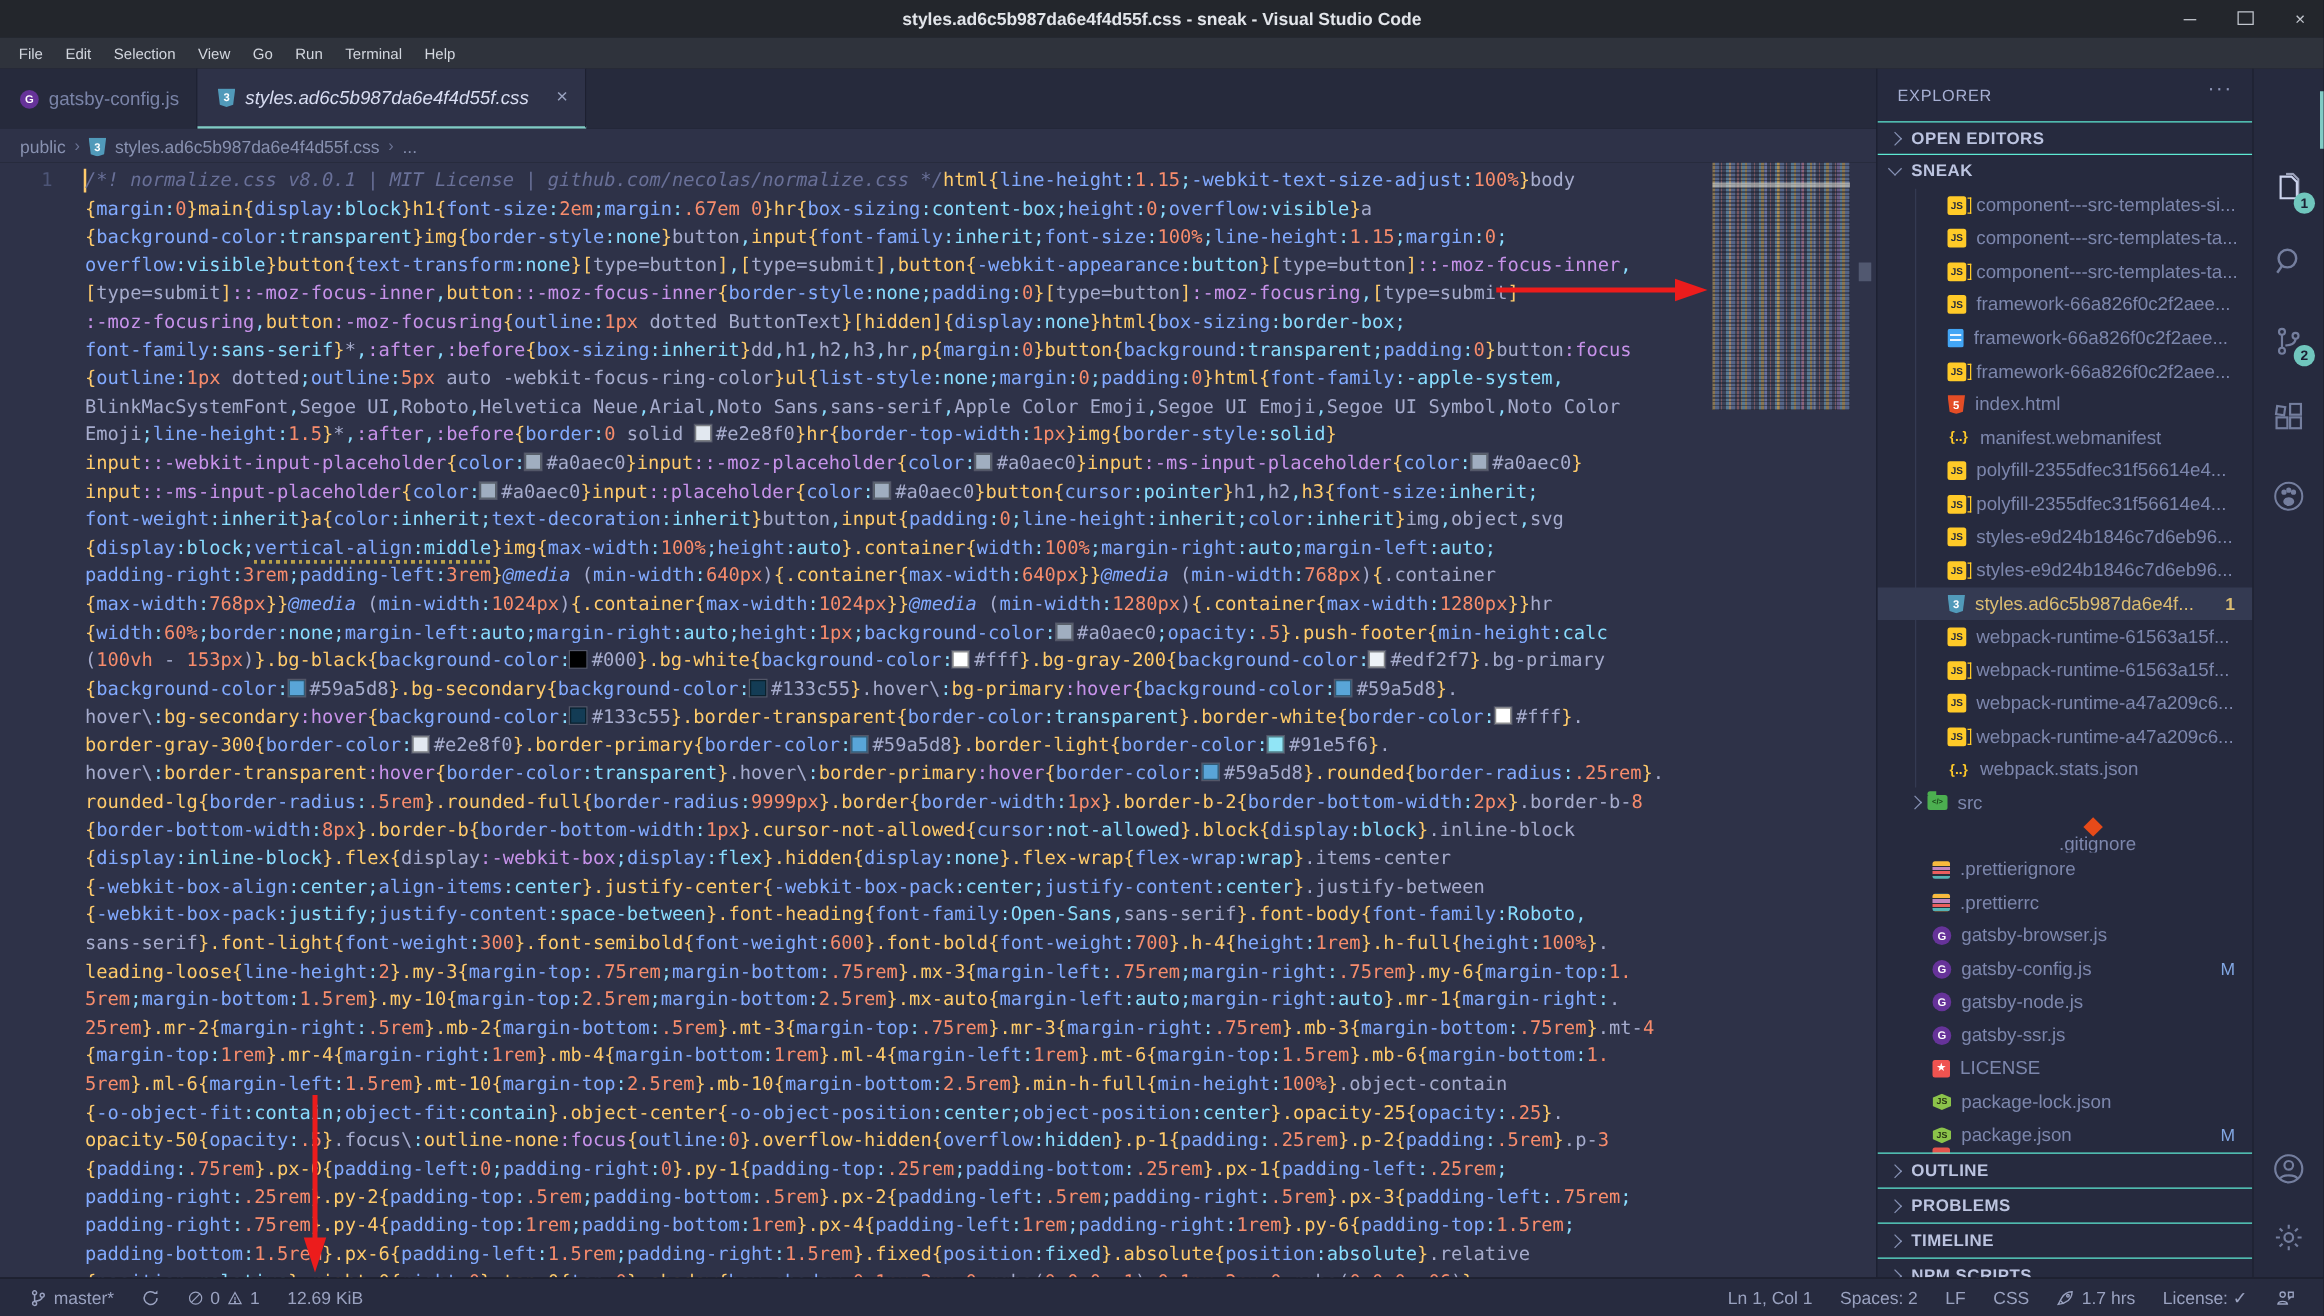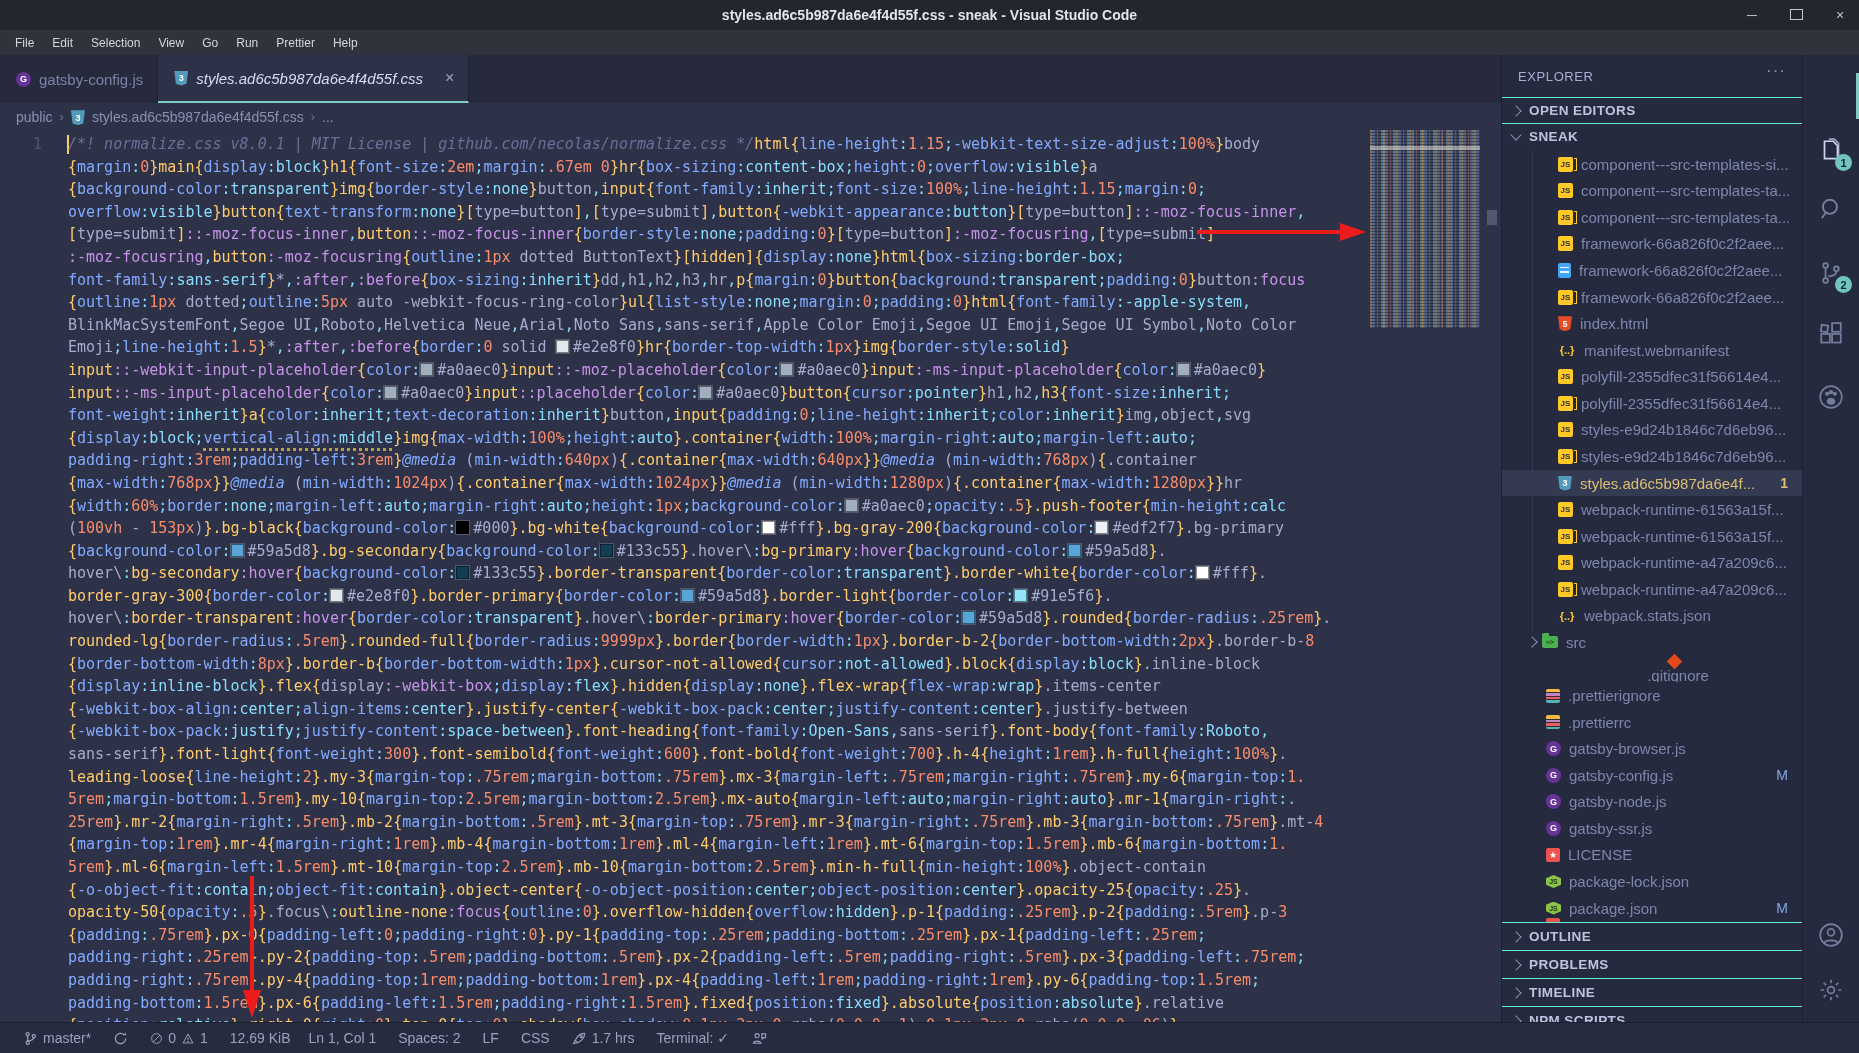--- a/index.html
+++ b/index.html
@@ -108,21 +108,21 @@
                border-left:1px solid #1f2232;box-sizing:border-box;}
   .ab-icon{position:absolute;left:50%;transform:translateX(-50%);width:30px;height:30px;
            display:flex;align-items:center;justify-content:center;color:#747e9e;}
   .ab-icon.active{color:#cdd4ee;}
   .ab-badge{position:absolute;right:-6px;bottom:-5px;min-width:17px;height:17px;border-radius:50%;
             background:#70c6bd;color:#1b2033;font-size:11px;font-weight:bold;
             display:flex;align-items:center;justify-content:center;}
   .ab-indicator{position:absolute;right:0;top:18px;width:3px;height:46px;background:#80cbc4;}
   
   .statusbar{position:absolute;left:0;top:1022px;width:100%;height:31px;background:#272b3f;
-             border-top:1px solid #1c1f2d;display:flex;align-items:center;
+             border-top:1px solid #1c1f2d;display:flex;align-items:center;justify-content:space-between;
              font-size:14px;color:#9aa2c0;box-sizing:border-box;padding:0 14px 0 14px;}
   .sb-group{display:flex;align-items:center;gap:4px;}
   .status-item{display:flex;align-items:center;gap:5px;padding:0 9px;white-space:nowrap;}
   .status-item svg{display:block;}
   
   #annotations{position:absolute;left:0;top:0;width:1859px;height:1053px;pointer-events:none;z-index:50;}
 </style>
 </head>
 <body>
 
@@ -137,21 +137,21 @@
     </div>
   </div>
 
   <div class="menubar" id="menubar">
       <div class="menu-item">File</div>
       <div class="menu-item">Edit</div>
       <div class="menu-item">Selection</div>
       <div class="menu-item">View</div>
       <div class="menu-item">Go</div>
       <div class="menu-item">Run</div>
-      <div class="menu-item">Prettier</div>
+      <div class="menu-item">Terminal</div>
       <div class="menu-item">Help</div>
     </div>
 
   <div class="tabbar" id="tabbar">
       <div class="tab">
         <span class="fi fi-gatsby">G</span>
         <span class="tab-label">gatsby-config.js</span>
       </div>
       <div class="tab active">
         <span class="fi fi-css">3</span>
@@ -505,21 +505,21 @@
         </div>
         <div class="status-item">
           <svg width="15" height="15" viewBox="0 0 16 16" fill="none" stroke="currentColor" stroke-width="1.2">
             <path d="M13.5 2.5c-3.5 0-7 2-8.8 5.3l-1.2 2.2 2.5 2.5 2.2-1.2C11.5 9.5 13.5 6 13.5 2.5z"></path>
             <circle cx="10" cy="6" r="1.1"></circle>
             <path d="M3.5 10l-1.8 3.3 4.3-.8"></path>
           </svg>
           <span>1.7 hrs</span>
         </div>
         <div class="status-item">
-          <span>Terminal: ✓</span>
+          <span>License: ✓</span>
         </div>
         <div class="status-item">
           <svg width="16" height="15" viewBox="0 0 16 16" fill="none" stroke="currentColor" stroke-width="1.2">
             <circle cx="6" cy="5" r="2.2"></circle>
             <path d="M2 13c.5-3 7.5-3 8 0z"></path>
             <path d="M11 3h4v4h-2l-1.5 1.5V7H11z" fill="none"></path>
           </svg>
         </div>
       </div>
   </div>

